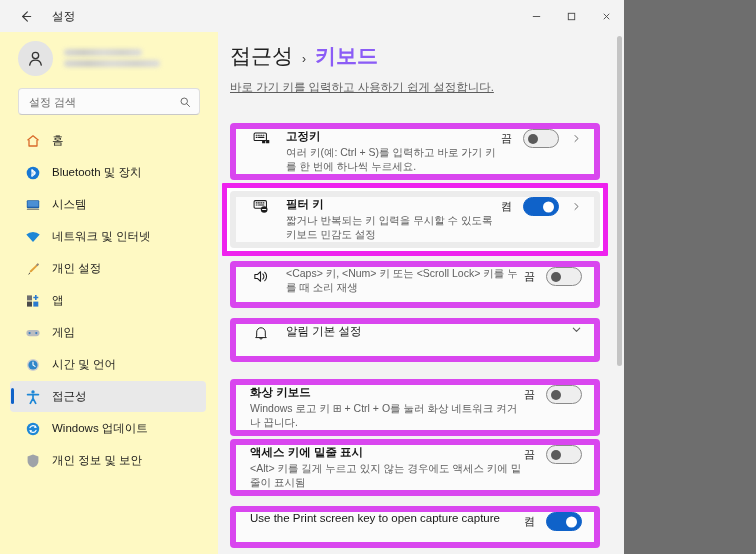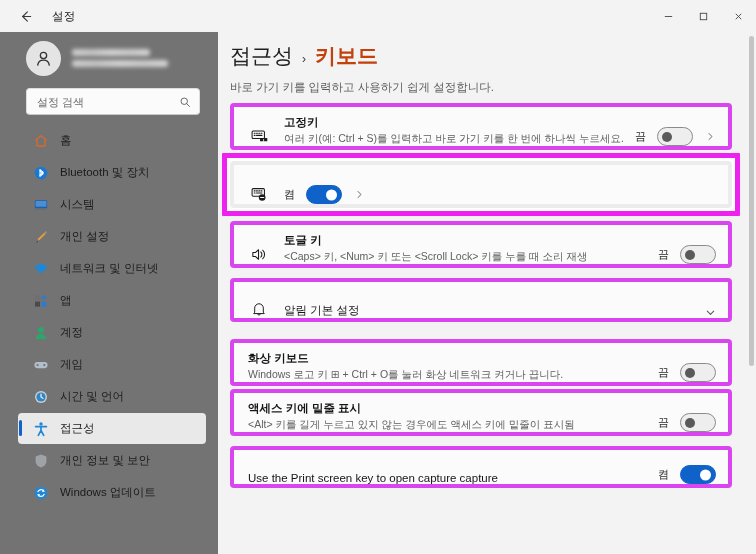--- a/index.html
+++ b/index.html
@@ -4,21 +4,21 @@
 <style>
   * { box-sizing: border-box; margin: 0; padding: 0; }
   html, body {
     width: 756px; height: 554px;
     font-family: "Liberation Sans", "DejaVu Sans", sans-serif;
     background: #6e6e6e;
     overflow: hidden;
   }
   #app {
     position: relative;
-    width: 756px; height: 554px;
+    width: 624px; height: 554px;
     background: #f3f3f3;
     display: flex;
     flex-direction: column;
   }
 
   
   .titlebar {
     height: 32px;
     flex: 0 0 32px;
     display: flex;
@@ -45,24 +45,24 @@
   }
   .win-btn svg { display: block; }
 
   
   .body { flex: 1; display: flex; min-height: 0; position: relative; }
 
   
   .sidebar {
     width: 218px;
     flex: 0 0 218px;
-    background: #737373;
+    background: #fef9c3;
     display: flex;
     flex-direction: column;
-    padding: 0 8px 0 12px;
+    padding: 0 8px 0 4px;
   }
   .profile {
     display: flex; align-items: center; gap: 11px;
     padding: 7px 0 7px 14px;
     height: 52px;
   }
   .avatar {
     width: 35px; height: 35px; border-radius: 50%;
     background: #e4e4e4;
     display: flex; align-items: center; justify-content: center;
@@ -129,33 +129,33 @@
     position: relative;
   }
   .main-inner { padding: 6px 24px 0 12px; }
 
   .breadcrumb {
     display: flex; align-items: baseline; gap: 9px;
     margin: 4px 0 10px 0;
   }
   .bc-parent { font-size: 21px; color: #202020; }
   .bc-sep { font-size: 12px; color: #3a3a3a; }
-  .bc-current { font-size: 21px; color: #c2410c; font-weight: 600; }
-  .subtitle { font-size: 11.5px; color: #5d5d5d; margin-bottom: 8px; }
+  .bc-current { font-size: 21px; color: #8b5cf6; font-weight: 600; }
+  .subtitle { font-size: 11.5px; color: #5d5d5d; margin-bottom: 28px; text-decoration: underline; }
 
   .section-head {
     font-size: 11.5px; font-weight: 700; color: #1b1b1b;
     margin: 0 0 8px 1px;
   }
 
   .card {
     background: #fbfbfb;
-    border: 4px solid #d946ef;
+    border: 6px solid #d946ef;
     border-radius: 4px;
-    display: flex; align-items: flex-end;
+    display: flex; align-items: flex-start;
     padding: 0 12px 0 14px;
     min-height: 44px;
     margin-bottom: 3px;
   }
   .card.tall { min-height: 47px; }
   .card-ico {
     width: 22px; flex: 0 0 22px;
     display: flex; align-items: center; justify-content: center;
     color: #1b1b1b;
     margin-right: 14px;
@@ -298,58 +298,49 @@
               <rect x="2.6" y="4" width="10.8" height="5.7" fill="#4a8fd4"></rect>
               <rect x="1.8" y="11.8" width="12.4" height="1" rx=".5" fill="#6b6b6b"></rect>
             </svg>
           </span>
           <span>시스템</span>
         </div>
 
         <div class="navitem">
           <span class="nav-ico">
             <svg width="16" height="16" viewBox="0 0 16 16">
+              <path d="M1.3 5.6 A10 10 0 0 1 14.7 5.6 L8 13 Z" fill="#1e87d6"></path>
+            </svg>
+          </span>
+          <span>네트워크 및 인터넷</span>
+        </div>
+
+        <div class="navitem">
+          <span class="nav-ico">
+            <svg width="16" height="16" viewBox="0 0 16 16">
               <path d="M12.8 2.3 L14 3.5 L6.6 11 L4.6 11.6 L5.2 9.6 Z" fill="#e0a13a"></path>
               <path d="M12.8 2.3 L14 3.5 L12.3 5.2 L11.1 4 Z" fill="#8a8a8a"></path>
               <path d="M4.6 11.6 L3 14 L5.2 12.6 Z" fill="#444"></path>
             </svg>
           </span>
           <span>개인 설정</span>
-        </div>
-
-        <div class="navitem">
-          <span class="nav-ico">
-            <svg width="16" height="16" viewBox="0 0 16 16">
-              <path d="M1.3 5.6 A10 10 0 0 1 14.7 5.6 L8 13 Z" fill="#1e87d6"></path>
-            </svg>
-          </span>
-          <span>네트워크 및 인터넷</span>
         </div>
 
         <div class="navitem">
           <span class="nav-ico">
             <svg width="16" height="16" viewBox="0 0 16 16">
               <rect x="2" y="2.4" width="5" height="5" fill="#6f6f6f"></rect>
               <rect x="2" y="8.6" width="5" height="5" fill="#4a4a4a"></rect>
               <rect x="8.3" y="8.6" width="5" height="5" fill="#2b7bd0"></rect>
               <path d="M10.8 2 V7 M8.3 4.5 H13.3" stroke="#2b7bd0" stroke-width="1.6"></path>
             </svg>
           </span>
           <span>앱</span>
         </div>
 
-        <div class="navitem">
-          <span class="nav-ico">
-            <svg width="16" height="16" viewBox="0 0 16 16">
-              <circle cx="8" cy="4.8" r="2.9" fill="#2aa86a"></circle>
-              <path d="M2.8 14 C3.3 10.6 5.4 8.8 8 8.8 C10.6 8.8 12.7 10.6 13.2 14 Z" fill="#2aa86a"></path>
-            </svg>
-          </span>
-          <span>계정</span>
-        </div>
 
         <div class="navitem">
           <span class="nav-ico">
             <svg width="16" height="16" viewBox="0 0 16 16">
               <rect x="1.4" y="5" width="13.2" height="6.2" rx="3.1" fill="#b9bcc0"></rect>
               <circle cx="4.6" cy="8.1" r="1.1" fill="#3a7fc1"></circle>
               <circle cx="11.3" cy="8.1" r="1.1" fill="#3a7fc1"></circle>
             </svg>
           </span>
           <span>게임</span>
@@ -368,42 +359,42 @@
 
         <div class="navitem selected">
           <span class="nav-ico">
             <svg width="16" height="16" viewBox="0 0 16 16">
               <circle cx="8" cy="2.9" r="1.7" fill="#1e87d6"></circle>
               <path d="M2.6 5.6 H13.4" stroke="#1e87d6" stroke-width="1.7" stroke-linecap="round"></path>
               <path d="M8 5.6 V9.3 M8 9.3 L5.3 14.3 M8 9.3 L10.7 14.3" stroke="#1e87d6" stroke-width="1.7" stroke-linecap="round" fill="none"></path>
             </svg>
           </span>
           <span>접근성</span>
-        </div>
-
-        <div class="navitem">
-          <span class="nav-ico">
-            <svg width="16" height="16" viewBox="0 0 16 16">
-              <path d="M8 1.6 L13.4 3.6 V8 C13.4 11.3 10.9 13.6 8 14.5 C5.1 13.6 2.6 11.3 2.6 8 V3.6 Z" fill="#9fa3a8"></path>
-            </svg>
-          </span>
-          <span>개인 정보 및 보안</span>
         </div>
 
         <div class="navitem">
           <span class="nav-ico">
             <svg width="16" height="16" viewBox="0 0 16 16">
               <circle cx="8" cy="8" r="6.2" fill="#1e87d6"></circle>
               <path d="M5 6.6 A3.4 3.4 0 0 1 11 6.3" stroke="#fff" stroke-width="1.2" fill="none" stroke-linecap="round"></path>
               <path d="M11 9.4 A3.4 3.4 0 0 1 5 9.7" stroke="#fff" stroke-width="1.2" fill="none" stroke-linecap="round"></path>
               <path d="M10.2 4.2 L11.4 6.6 L9 6.9 Z" fill="#fff"></path>
               <path d="M5.8 11.8 L4.6 9.4 L7 9.1 Z" fill="#fff"></path>
             </svg>
           </span>
           <span>Windows 업데이트</span>
+        </div>
+
+        <div class="navitem">
+          <span class="nav-ico">
+            <svg width="16" height="16" viewBox="0 0 16 16">
+              <path d="M8 1.6 L13.4 3.6 V8 C13.4 11.3 10.9 13.6 8 14.5 C5.1 13.6 2.6 11.3 2.6 8 V3.6 Z" fill="#9fa3a8"></path>
+            </svg>
+          </span>
+          <span>개인 정보 및 보안</span>
         </div>
 
       </div>
     </div>
 
     <div class="main">
       <div class="main-inner">
 
         <div class="breadcrumb">
           <span class="bc-parent">접근성</span>
@@ -443,20 +434,24 @@
         <div class="hl-wrap">
           <div class="card tall">
             <span class="card-ico">
               <svg width="19" height="19" viewBox="0 0 20 20" fill="none" stroke="currentColor" stroke-width="1.1">
                 <rect x="2.2" y="3.8" width="13" height="8" rx="1.2"></rect>
                 <path d="M4.4 6.2h1M6.8 6.2h1M9.2 6.2h1M11.6 6.2h1M4.4 8.4h1M6.8 8.4h5.8" stroke-linecap="round"></path>
                 <circle cx="12.8" cy="13.2" r="3.5" fill="currentColor" stroke="none"></circle>
                 <path d="M11.1 13.2h3.4" stroke="#fbfbfb" stroke-width="1.1" stroke-linecap="round"></path>
               </svg>
             </span>
+            <div class="card-text">
+              <div class="card-title">필터 키</div>
+              <div class="card-desc">짧거나 반복되는 키 입력을 무시할 수 있도록 키보드 민감도 설정</div>
+            </div>
             <div class="card-right">
               <span class="toggle-label">켬</span>
               <span class="switch on">
                   <span class="knob"></span>
                 </span>
               <span class="chev">
                 <svg width="9" height="9" viewBox="0 0 12 12" fill="none" stroke="currentColor" stroke-width="1.2">
                     <path d="M4 2 L8 6 L4 10" stroke-linecap="round" stroke-linejoin="round"></path>
                   </svg>
               </span>
@@ -466,21 +461,20 @@
 
         <div class="card tall">
           <span class="card-ico">
             <svg width="19" height="19" viewBox="0 0 20 20" fill="none" stroke="currentColor" stroke-width="1.1">
               <path d="M3 8 H5.6 L9 5 V15 L5.6 12 H3 Z" stroke-linejoin="round"></path>
               <path d="M11.3 7.3 A3.6 3.6 0 0 1 11.3 12.7" stroke-linecap="round"></path>
               <path d="M13.3 5.5 A6 6 0 0 1 13.3 14.5" stroke-linecap="round"></path>
             </svg>
           </span>
           <div class="card-text">
-            <div class="card-title">토글 키</div>
             <div class="card-desc">&lt;Caps&gt; 키, &lt;Num&gt; 키 또는 &lt;Scroll Lock&gt; 키를 누를 때 소리 재생</div>
           </div>
           <div class="card-right">
             <span class="toggle-label">끔</span>
             <span class="switch">
                 <span class="knob"></span>
               </span>
           </div>
         </div>
 

